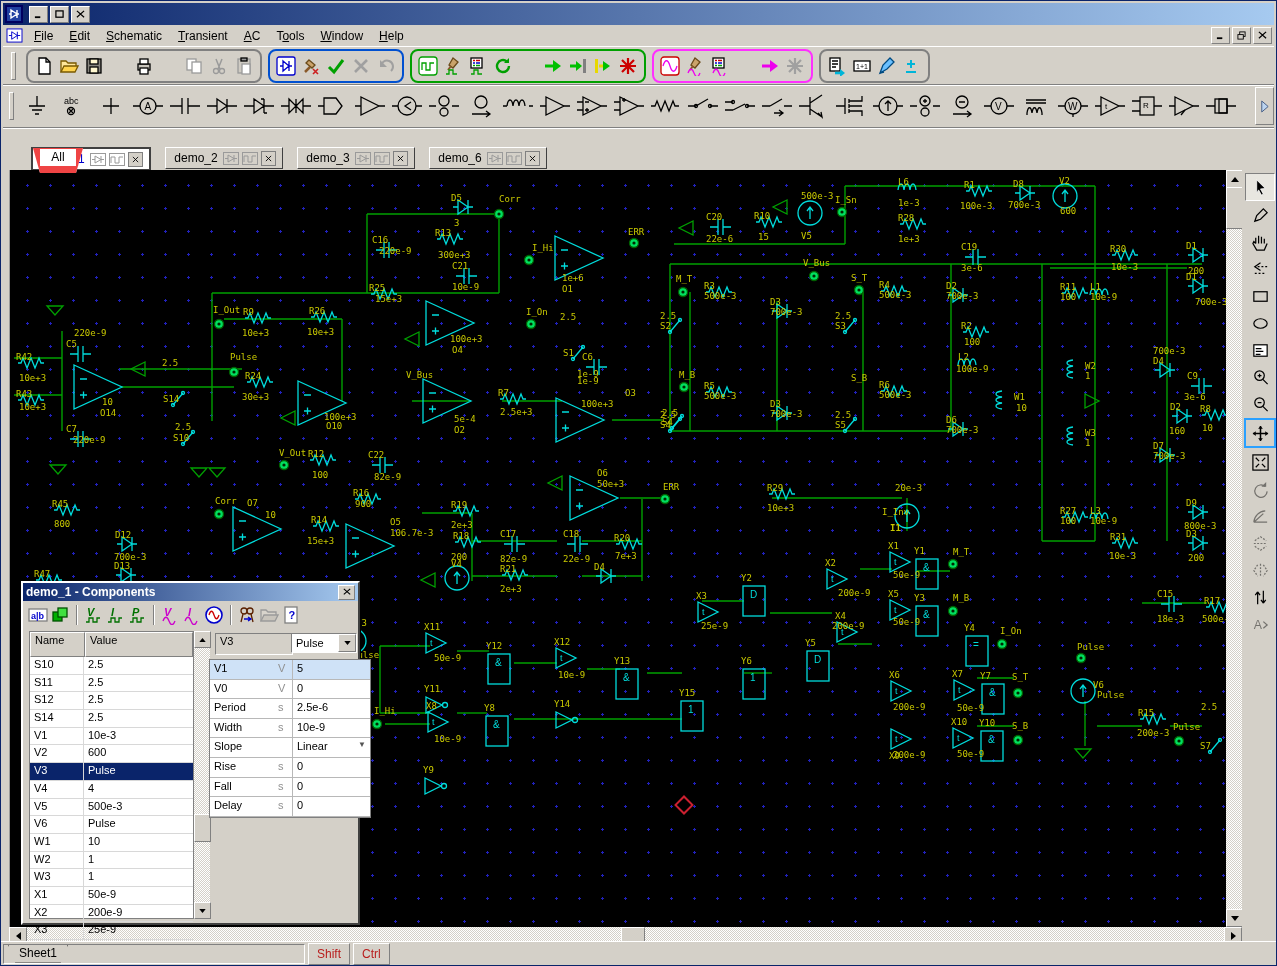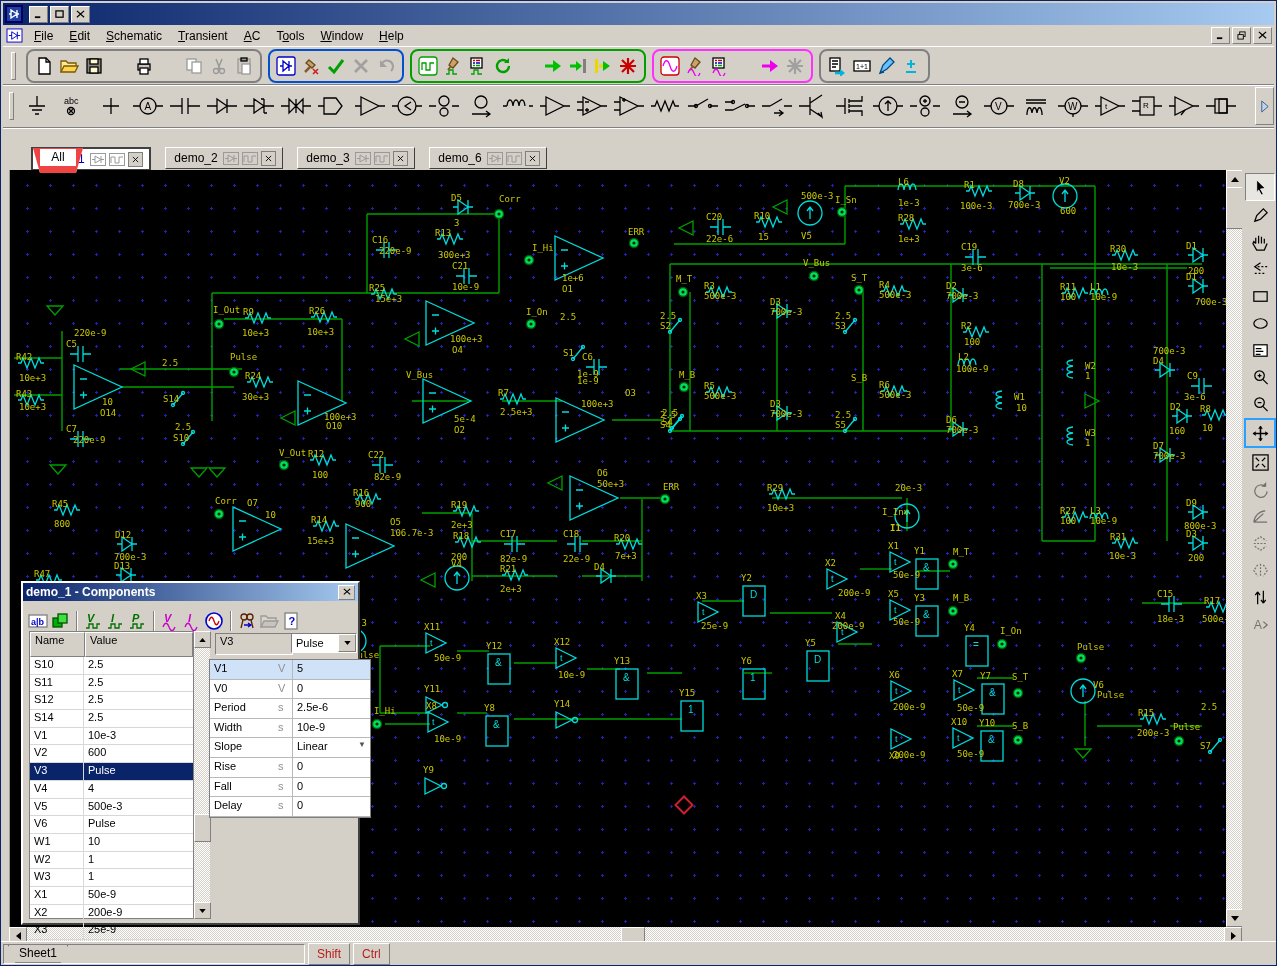--- a/index.html
+++ b/index.html
@@ -79,21 +79,21 @@
   #sheet-zone{width:300px;height:18px;display:flex;align-items:flex-end;}
   .sheettab{margin-left:4px;padding:1px 10px 2px 10px;background:#d4d0c8;border:1px solid #404040;border-top:none;
      clip-path:polygon(6% 0,94% 0,100% 100%,0 100%);clip-path:polygon(0 0,100% 0,88% 100%,12% 100%);font-size:12px;}
   .statbtn{height:18px;padding:1px 8px;color:#b91c1c;display:flex;align-items:center;}
   #statmsg{flex:1;height:18px;display:flex;align-items:center;padding-left:6px;background:#d4d0c8;}
   
   #dlg{position:absolute;left:20px;top:580px;width:335px;height:340px;background:#d4d0c8;
        border:2px solid;border-color:#fff #404040 #404040 #fff;box-shadow:1px 1px 0 #000;z-index:20;}
   #dlg-title{height:18px;background:linear-gradient(90deg,#0a246a,#a6caf0);display:flex;align-items:center;padding:0 3px;}
   #dlg-title .dtext{color:#fff;font-weight:bold;font-size:12px;flex:1;}
-  #dlg-toolbar{height:26px;display:flex;align-items:center;gap:2px;padding:7px 4px;}
+  #dlg-toolbar{height:26px;display:flex;align-items:center;gap:2px;padding:1px 4px;}
   #dlg-toolbar .tbtn{width:22px;height:22px;}
   #dlg-toolbar .tbtn svg{width:20px;height:20px;}
   #clist{position:absolute;left:6px;top:48px;width:163px;height:286px;background:#fff;border:1px solid #808080;}
   #clist-hdr{display:flex;height:25px;background:#d4d0c8;}
   #clist-hdr .hc{border:1px solid;border-color:#fff #808080 #808080 #fff;padding:1px 4px;font-size:11px;}
   #clist-hdr .hc.c1{width:45px;}
   #clist-hdr .hc.c2{flex:1;}
   .crow{display:flex;height:16.7px;border-bottom:1px solid #d8d8d8;font-size:11px;}
   .crow .cc{padding:1px 4px;}
   .crow .cc.c1{width:45px;border-right:1px solid #d8d8d8;}

